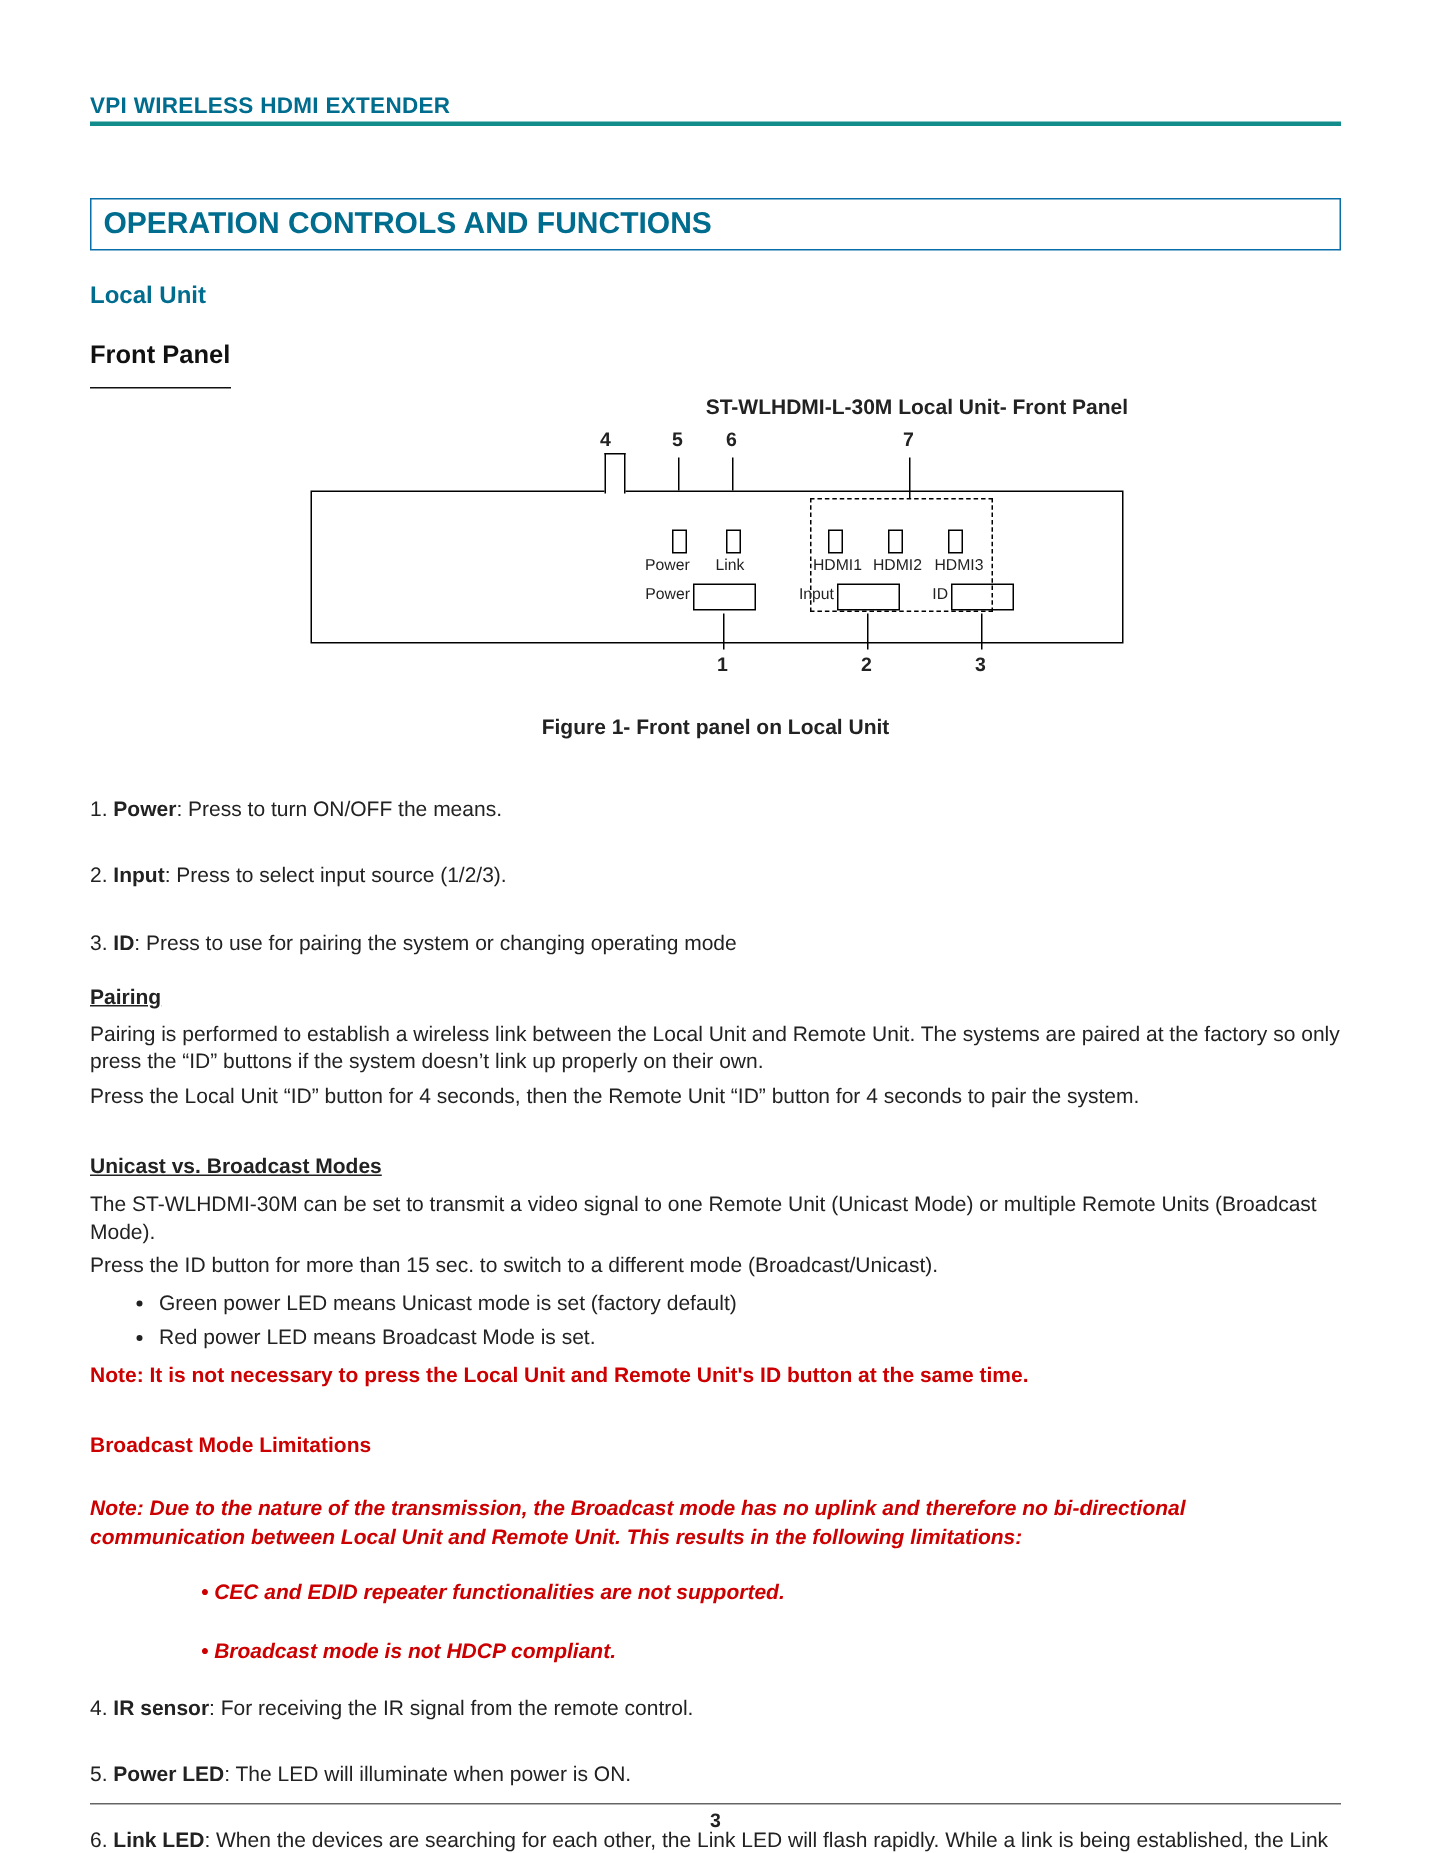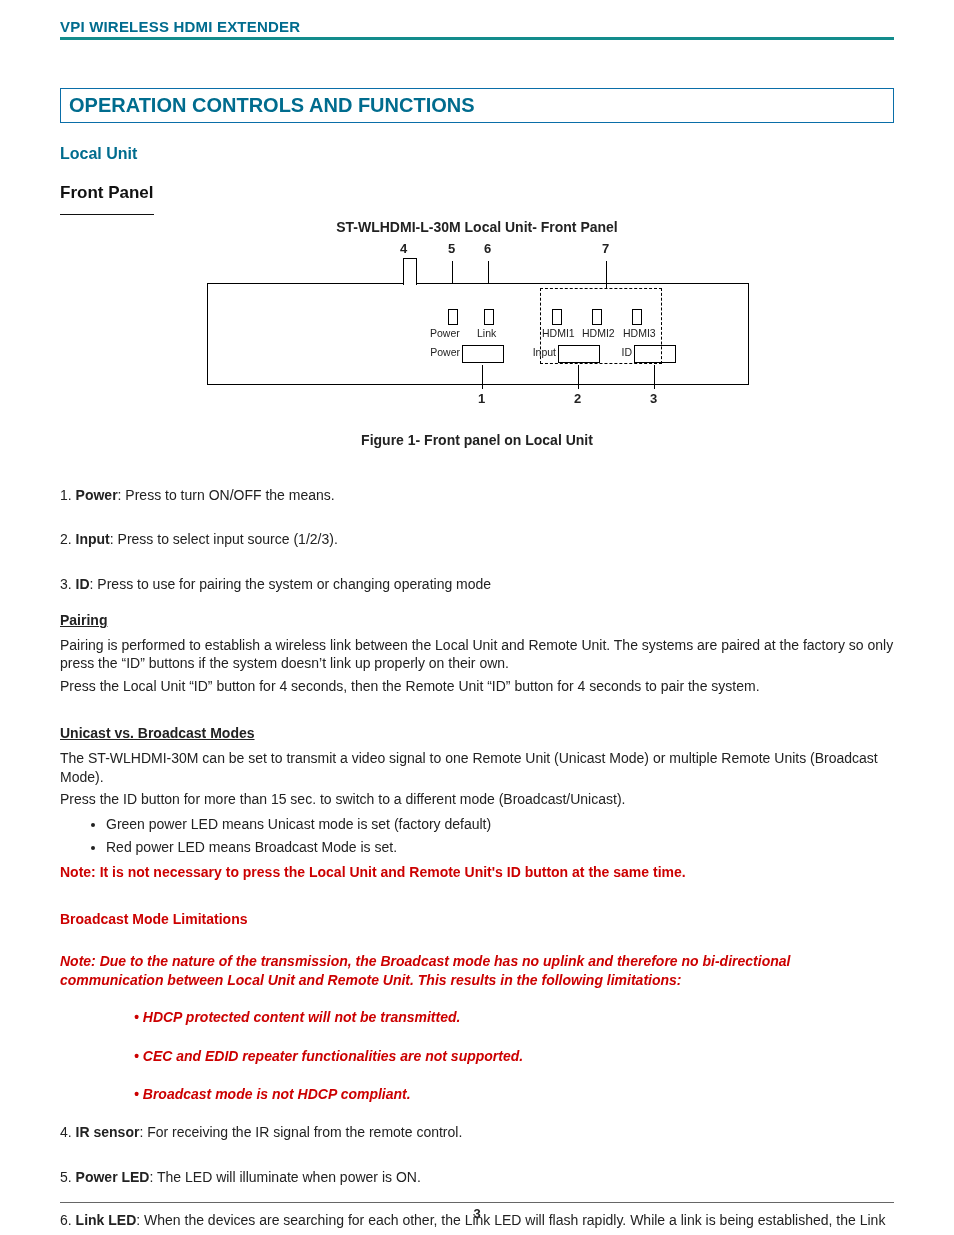--- a/index.html
+++ b/index.html
@@ -8,33 +8,34 @@
     box-sizing:border-box;
     padding:18px 60px 0 60px;
     font-family:Arial,Helvetica,sans-serif;
     font-size:14px;
     color:#222;
     position:relative;
   }
   .hdr-title{
     color:#006c8e;font-weight:bold;font-size:15px;
     letter-spacing:.2px;
+    margin-top:44px;
   }
   .teal-rule{margin-top:2px;border:0;border-top:3px solid #138c8c;}
   .section-banner{
     margin-top:48px;
     border:1.5px solid #0a6ea8;
     padding:5px 8px;
     color:#006c8e;font-weight:bold;font-size:20px;
     font-family:Arial,Helvetica,sans-serif;
   }
   h2.sub{color:#006c8e;font-size:16px;margin:22px 0 6px 0;}
   h3.label{font-size:17px;margin:14px 0 0 0;color:#111;
     display:inline-block;border-bottom:1.5px solid #111;padding-bottom:11px;}
-  .fig-title{font-weight:bold;text-align:center;font-size:14px;width:550px;margin:0 auto;}
+  .fig-title{font-weight:bold;text-align:right;font-size:14px;width:550px;margin:0 auto;}
   .figure-wrap{width:550px;margin:4px auto 0 auto;}
   .fig-cap{text-align:center;font-weight:bold;font-size:14px;margin-top:6px;}
   
   .diagram{position:relative;width:550px;height:185px;margin-top:6px;font-family:Arial,Helvetica,sans-serif;}
   .panel-box{position:absolute;left:5px;top:42px;width:540px;height:100px;border:1.5px solid #000;}
   .irwin{position:absolute;top:-26px;width:12px;height:26px;border:1.5px solid #000;border-bottom:0;background:#fff;}
   .lbltop{position:absolute;top:0;font-weight:bold;font-size:13px;}
   .leader-line{position:absolute;top:20px;width:0;height:22px;border-left:1.4px solid #000;}
   .led{position:absolute;top:68px;width:8px;height:14px;border:1.2px solid #000;}
   .led-lbl{position:absolute;top:86px;font-size:10.5px;}
@@ -145,21 +146,20 @@
       <li>Red power LED means Broadcast Mode is set.</li>
     </ul>
     <div class="para boldred">Note: It is not necessary to press the Local Unit and Remote Unit's ID button at the same time.</div>
 
     <div style="height:22px"></div>
     <div class="boldred">Broadcast Mode Limitations</div>
     <div style="height:18px"></div>
     <div class="para boldreditalic">Note: Due to the nature of the transmission, the Broadcast mode has no uplink and therefore no bi-directional communication between Local Unit and Remote Unit. This results in the following limitations:</div>
 
     <div class="sub-lim">
-      <div class="boldreditalic">• HDCP protected content will not be transmitted.</div>
       <div class="boldreditalic">• CEC and EDID repeater functionalities are not supported.</div>
       <div class="boldreditalic">• Broadcast mode is not HDCP compliant.</div>
     </div>
 
     <div class="num-item" style="margin-top:6px">
       <span>4. </span><span class="bold">IR sensor</span><span>: For receiving the IR signal from the remote control.</span>
     </div>
     <div class="num-item">
       <span>5. </span><span class="bold">Power LED</span><span>: The LED will illuminate when power is ON.</span>
     </div>

